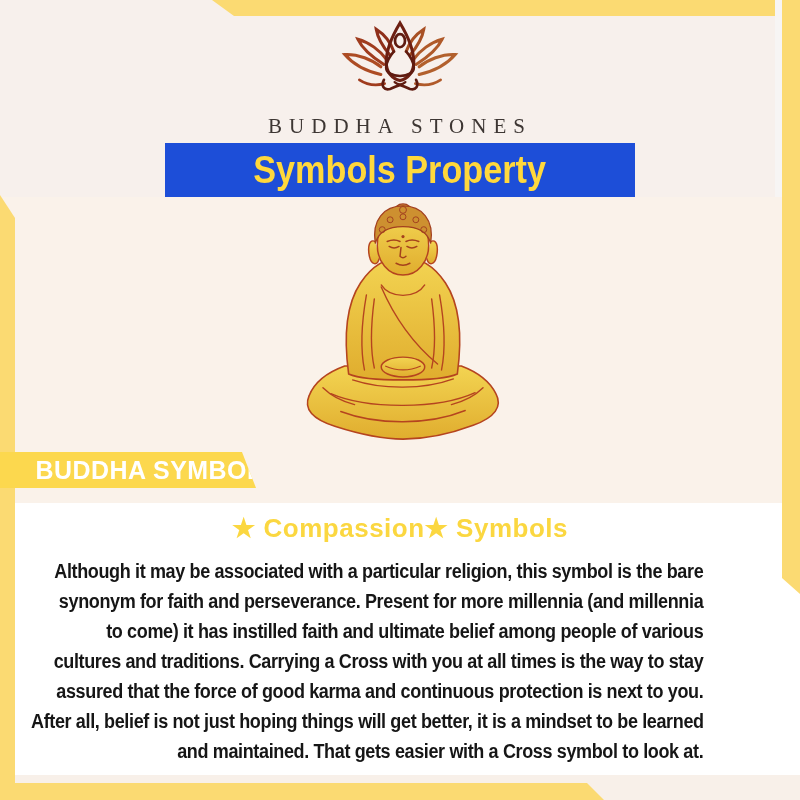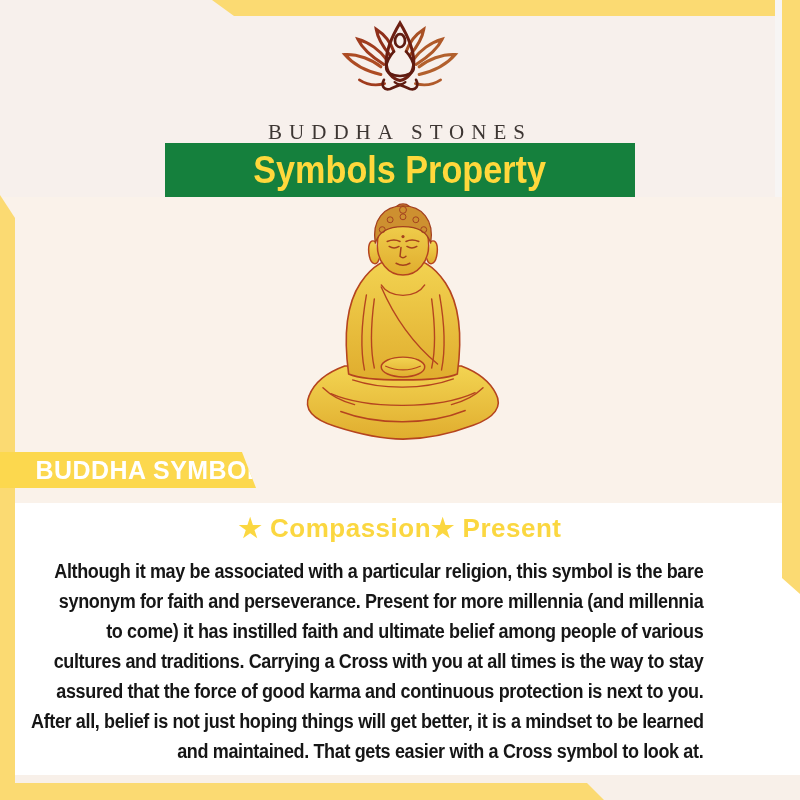--- a/index.html
+++ b/index.html
@@ -25,30 +25,30 @@
   .frame-left{left:0;top:195px;width:15px;height:605px;
     clip-path:polygon(0 0,15px 23px,15px 605px,0 605px);}
   .frame-bottom{left:0;top:783px;width:604px;height:17px;
     clip-path:polygon(0 0,587px 0,604px 17px,0 17px);}
   .frame-gap{position:absolute;left:775px;top:0;width:7px;height:197px;background:#f7f5f4;}
 
   
   .logo-wrap{position:absolute;left:0;top:20px;width:800px;text-align:center;}
   .logo-svg{display:block;margin:0 auto;width:190px;height:92px;}
   .brand-name{
-    margin-top:8px;
+    margin-top:2px;
     font-family:"Liberation Serif",serif;
     font-size:21px;color:#3d3633;
     letter-spacing:7px;font-weight:400;
   }
 
   
   .title-box{
     position:absolute;left:165px;top:143px;width:470px;height:54px;
-    background:#15803d;display:flex;align-items:center;justify-content:center;
+    background:#1d4ed8;display:flex;align-items:center;justify-content:center;
   }
   .title-text{
     font-size:38px;font-weight:bold;color:#ffd83c;
     transform:scaleX(0.9);transform-origin:center;
     letter-spacing:0px;white-space:nowrap;
   }
 
   
   .buddha-svg{position:absolute;left:283px;top:200px;width:238px;height:252px;}
 
@@ -179,21 +179,21 @@
       <path d="M119,48 L118,57 Q121,60 124,57"></path>
       <path d="M114,64 Q121,68 128,64"></path>
     </g>
     <circle cx="121" cy="37" r="1.6" fill="#a5411c"></circle>
   </svg>
 
   <div class="ribbon">
     <div class="ribbon-label">BUDDHA SYMBOL</div>
   </div>
 
-  <div class="heading">★ Compassion★ Present</div>
+  <div class="heading">★ Compassion★ Symbols</div>
 
   <div class="paragraph">
     <div class="para-line">Although it may be associated with a particular religion, this symbol is the bare</div>
     <div class="para-line">synonym for faith and perseverance. Present for more millennia (and millennia</div>
     <div class="para-line">to come) it has instilled faith and ultimate belief among people of various</div>
     <div class="para-line">cultures and traditions. Carrying a Cross with you at all times is the way to stay</div>
     <div class="para-line">assured that the force of good karma and continuous protection is next to you.</div>
     <div class="para-line">After all, belief is not just hoping things will get better, it is a mindset to be learned</div>
     <div class="para-line">and maintained. That gets easier with a Cross symbol to look at.</div>
   </div>

